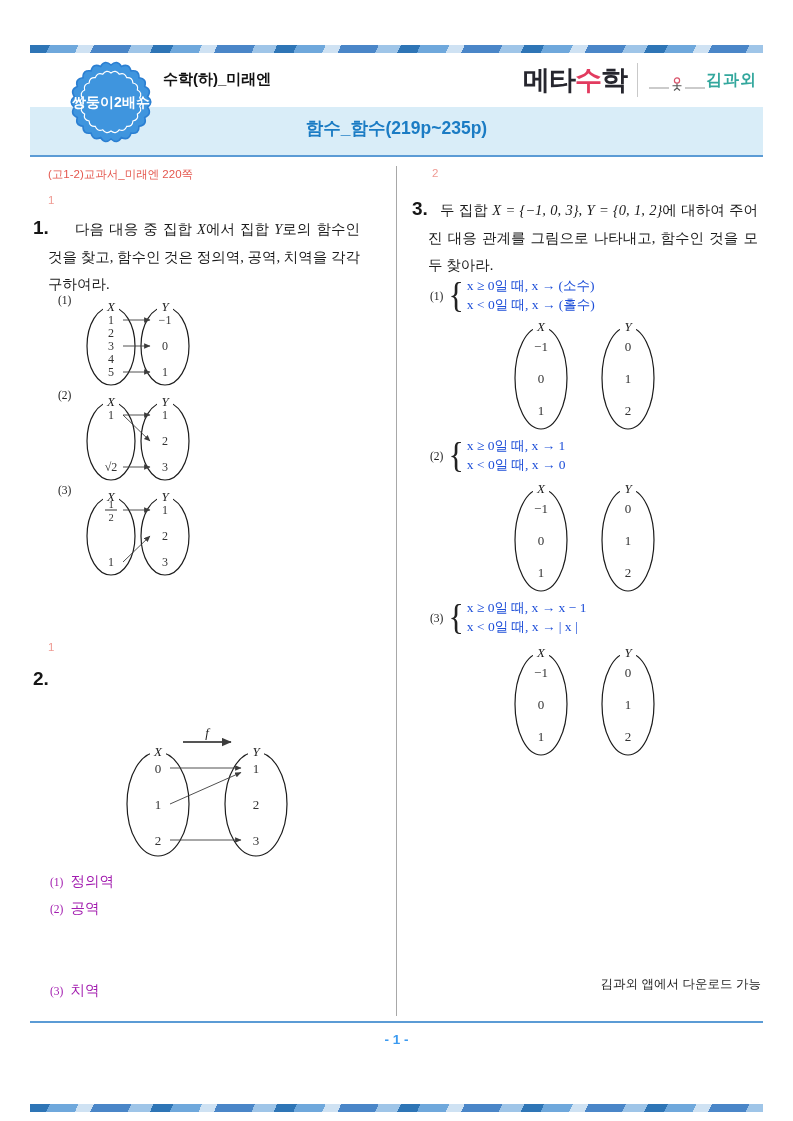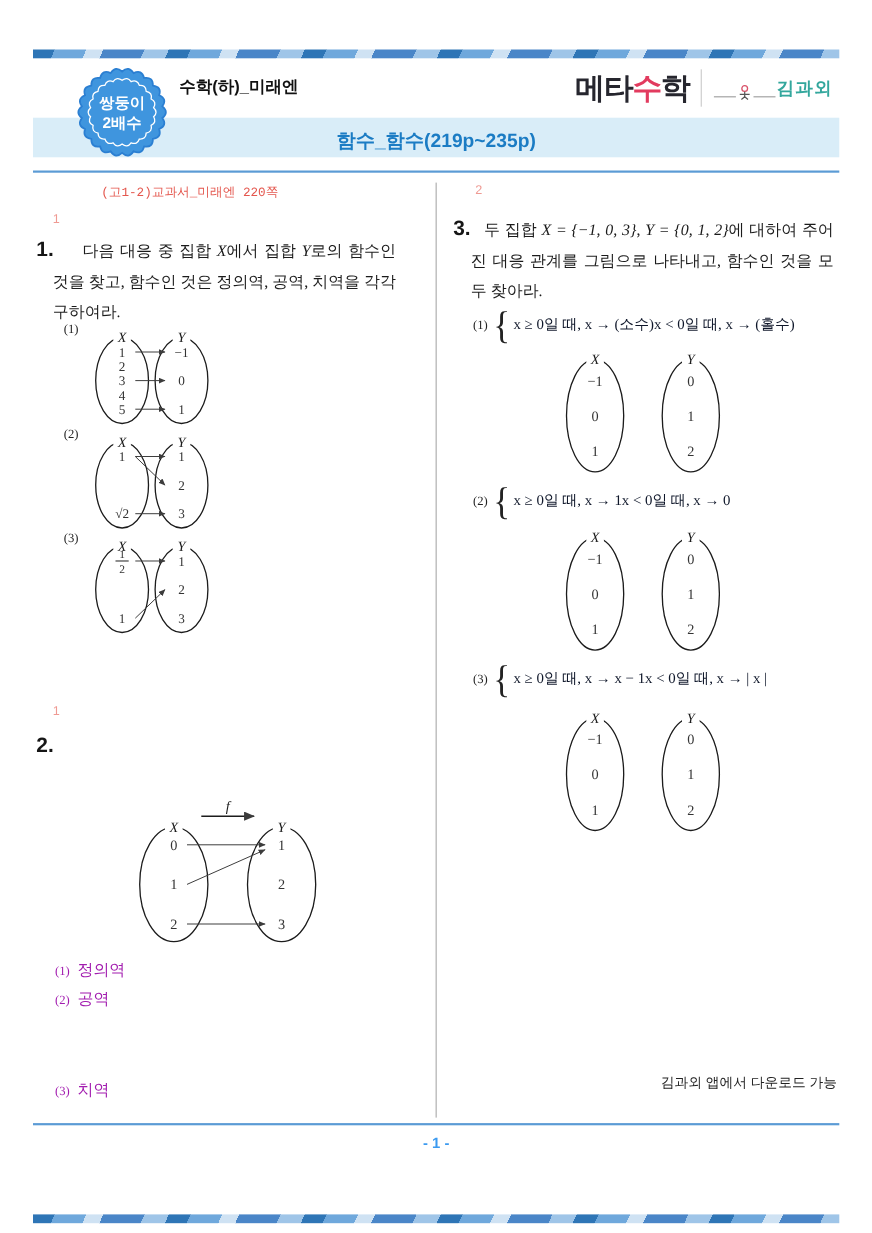--- a/index.html
+++ b/index.html
@@ -2,53 +2,53 @@
 <html><head>
 <meta charset="utf-8">
 <style>
   html,body{margin:0;padding:0;background:#fff;}
   .page{position:relative;width:793px;height:1121px;background:#fff;overflow:hidden;
         font-family:"Liberation Serif","DejaVu Serif",serif;color:#1e1e1e;}
   
   .stripe{position:absolute;left:30px;width:733px;height:8px;
     background:repeating-linear-gradient(115deg,#2e75b6 0 18px,#6fa8dc 18px 44px,#cfe2f3 44px 58px,#4a86c8 58px 92px,#9fc5e8 92px 112px);}
   .stripe.top{top:45px;} .stripe.bottom{top:1104px;}
-  .banner{position:absolute;left:30px;top:107px;width:733px;height:36px;background:#d9edf8;}
+  .banner{position:absolute;left:30px;top:107px;width:733px;height:50px;background:#d9edf8;}
   .banner-title{position:absolute;left:0;top:0;width:100%;height:42px;line-height:42px;text-align:center;
     font-family:"Liberation Sans",sans-serif;font-weight:bold;font-size:17.5px;color:#1b7cc4;}
   .banner-underline{position:absolute;left:30px;top:155px;width:733px;height:2px;background:#5b9bd5;}
   .doc-title{position:absolute;left:163px;top:70px;font-family:"Liberation Sans",sans-serif;
     font-weight:bold;font-size:15px;color:#111;}
   .badge{position:absolute;left:68px;top:59px;width:86px;height:86px;}
-  .badge-text{position:absolute;left:0;top:0;width:86px;height:86px;display:flex;flex-direction:column;
+  .badge-text{position:absolute;left:0;top:0;width:86px;height:86px;display:flex;flex-direction:row;
     align-items:center;justify-content:center;color:#fff;font-family:"Liberation Sans",sans-serif;
     font-weight:bold;font-size:14px;line-height:18px;}
   .logo{position:absolute;right:36px;top:62px;display:flex;align-items:center;gap:10px;}
   .logo-meta{font-family:"Liberation Sans",sans-serif;font-weight:bold;font-size:27px;letter-spacing:-1px;color:#26262e;text-align:center;}
   .logo-meta .accent{color:#e23b5f;}
   .logo-sep{width:1px;height:34px;background:#c9c9c9;}
   .logo-partner{display:flex;flex-direction:row;align-items:flex-end;}
   .logo-partner-text{font-family:"Liberation Sans",sans-serif;font-weight:bold;font-size:16px;color:#33a79d;letter-spacing:1px;}
   
   .col-divider{position:absolute;left:396px;top:166px;width:1px;height:850px;background:#a8a8a8;}
-  .srcref{position:absolute;font-family:Liberation Mono, monospace;font-size:11.5px;color:#e4574e;margin-left:44px;}
+  .srcref{position:absolute;font-family:Liberation Sans, sans-serif;font-size:11.5px;color:#e4574e;}
   .marker{position:absolute;font-family:"Liberation Sans",sans-serif;font-size:11.5px;color:#ef9a93;}
   .pnum{position:absolute;font-family:"Liberation Sans",sans-serif;font-weight:bold;font-size:19px;color:#161616;}
   .ptext{position:absolute;font-size:14.5px;line-height:27.5px;text-align:justify;color:#1b1b1b;}
   .ptext .mv{font-style:italic;}
   .dgm{position:absolute;display:flex;align-items:flex-start;}
   .dgm-label{font-size:11.5px;margin-top:6px;margin-right:8px;color:#222;}
   .dlab{font-style:italic;font-size:13px;fill:#1c1c1c;text-anchor:middle;font-family:"Liberation Serif","DejaVu Serif",serif;}
   .ditem{fill:#333;text-anchor:middle;font-family:"Liberation Serif","DejaVu Serif",serif;}
   .subitem{position:absolute;font-size:14.5px;color:#a21caf;}
   .subitem .lbl{font-size:11.5px;margin-right:7px;}
   .case{position:absolute;display:flex;align-items:center;}
   .case-label{font-size:11.5px;margin-right:5px;color:#222;}
   .case-brace{font-size:32px;font-weight:400;margin-right:3px;color:#222;transform:scaleY(1.1);}
-  .case-lines{display:flex;flex-direction:row;font-size:13.5px;line-height:18.5px;color:#0f172a;}
+  .case-lines{display:flex;flex-direction:column;font-size:13.5px;line-height:18.5px;color:#1d4ed8;}
   
   .footer-line{position:absolute;left:30px;top:1021px;width:733px;height:2px;background:#5b9bd5;}
   .page-number{position:absolute;left:0;top:1032px;width:100%;text-align:center;
     font-family:"Liberation Sans",sans-serif;font-weight:bold;font-size:13.5px;color:#3b9af0;}
   .footer-note{position:absolute;right:32px;top:976px;font-family:"Liberation Sans",sans-serif;
     font-size:12.5px;color:#222;}
 </style>
 </head>
 <body>
 

